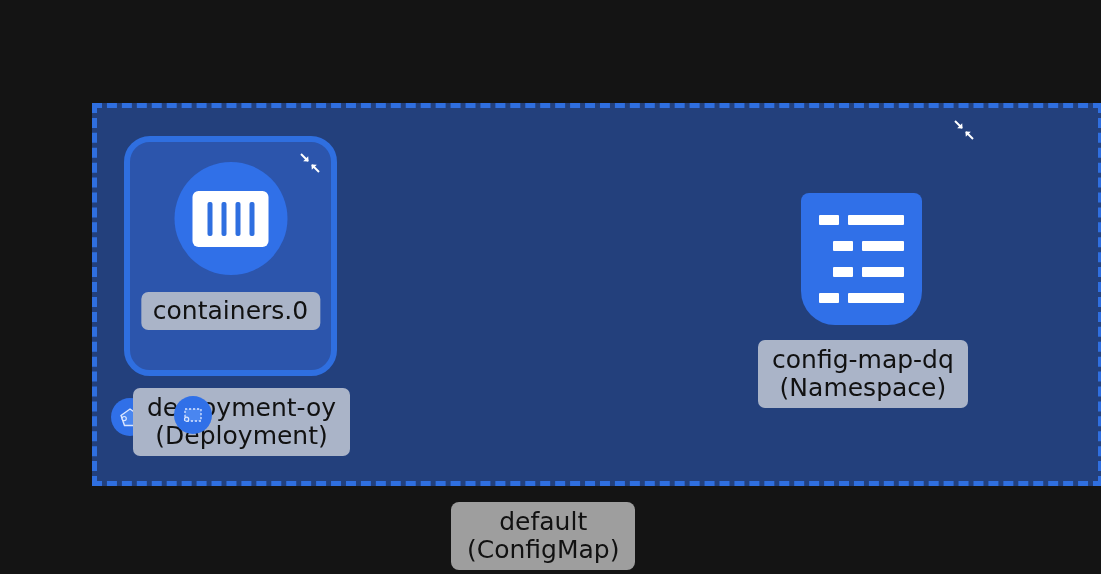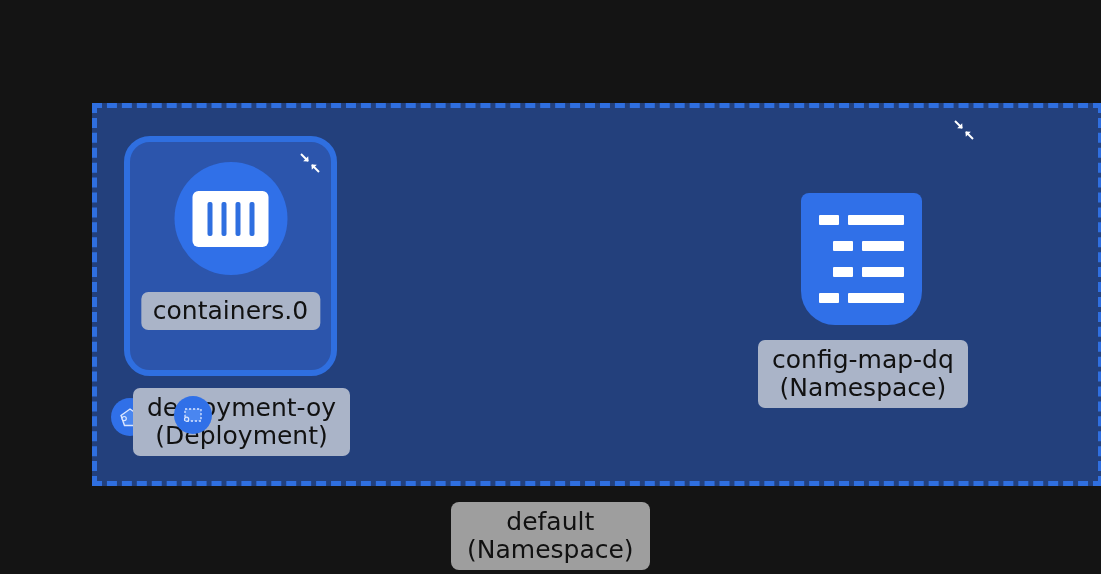--- a/index.html
+++ b/index.html
@@ -289,15 +289,15 @@
             <span class="line"></span>
           </div>
       </div>
     </div>
 
     <div class="chip chip-configmap">config-map-dq
 (Namespace)</div>
   </div>
 
   <div class="chip-namespace">default
-(Namespace)</div>
+(ConfigMap)</div>
 
 </div>
 
 </body></html>

